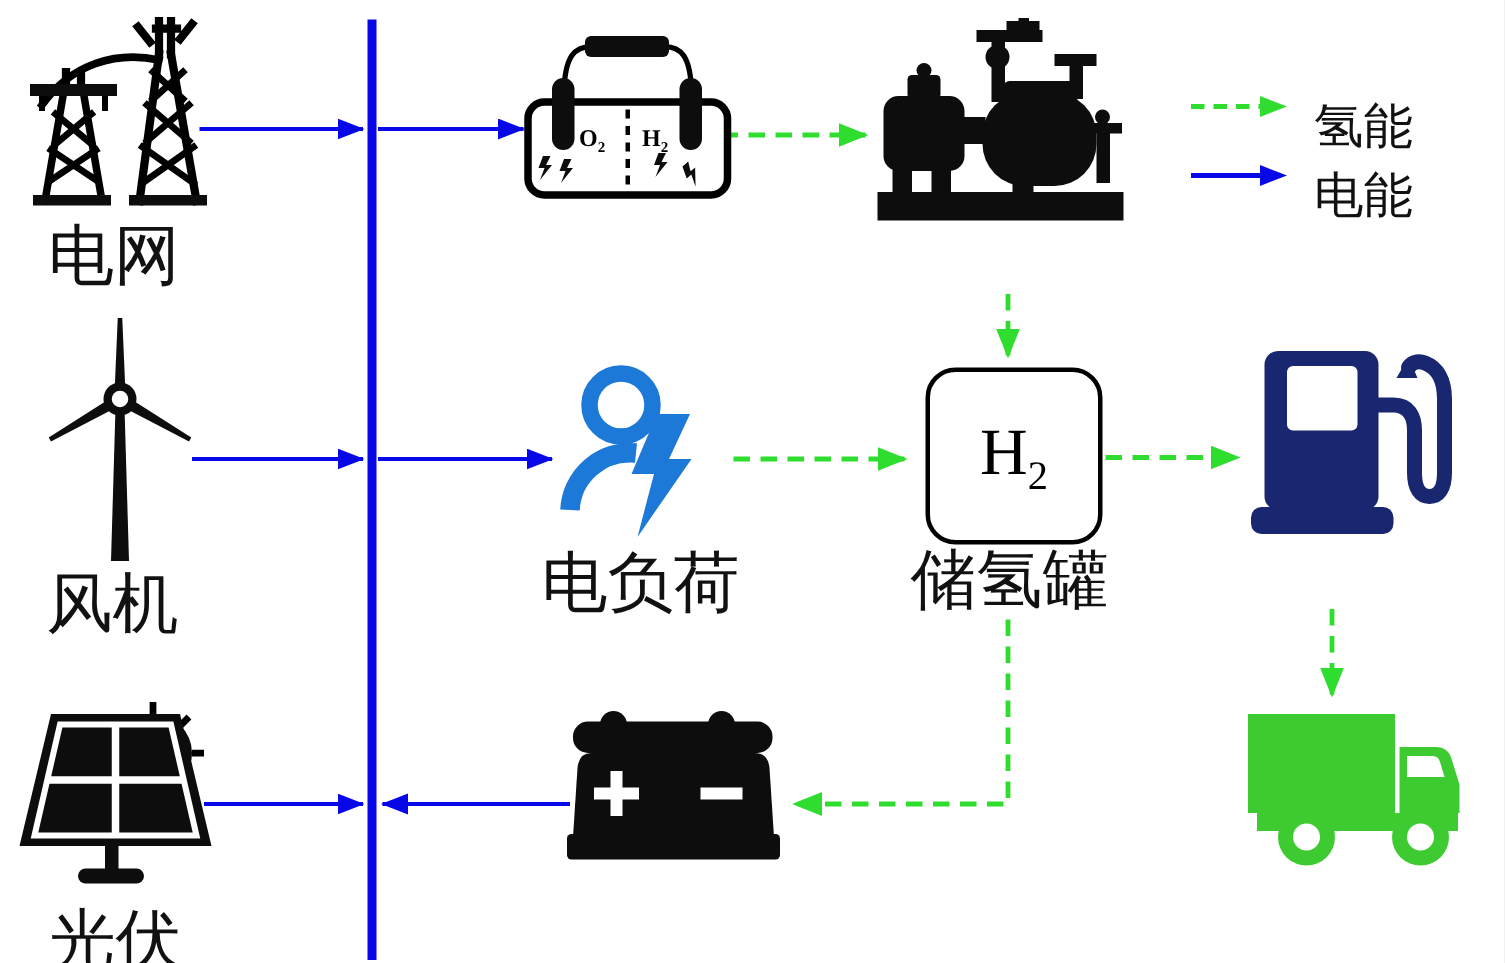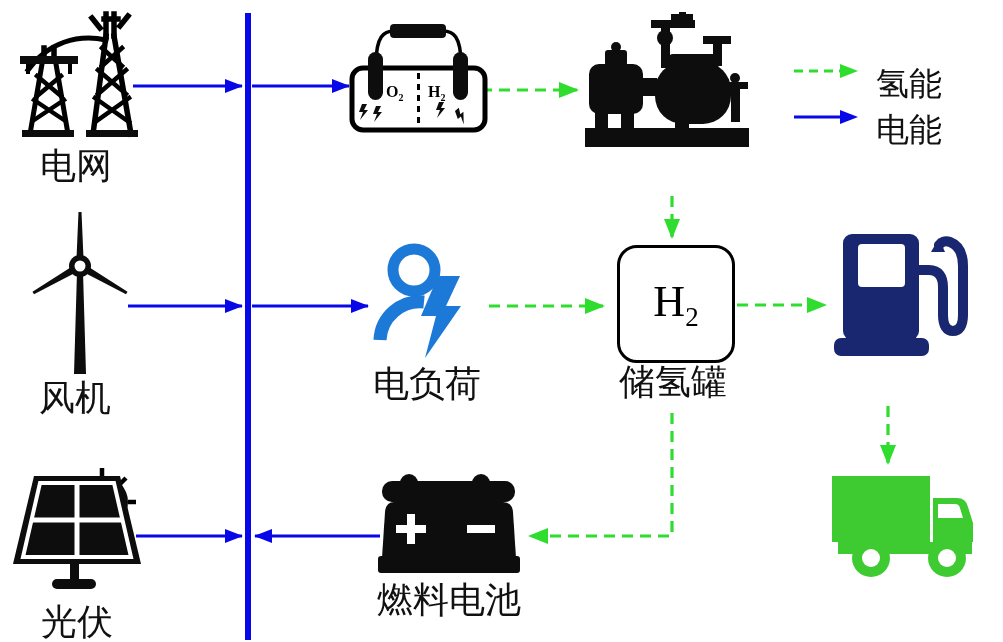--- a/index.html
+++ b/index.html
@@ -6,21 +6,21 @@
     --electric:#0707e8; --hydrogen:#2edd2e; --load-icon:#1c79d8;
     --dispenser-icon:#18276f; --vehicle-icon:#3ecb31; --icon-black:#0d0d0d;
     --background:#ffffff; --text:#111111;
   }
   html,body{margin:0;padding:0;background:#e8e8e8;}
   .canvas{position:relative;width:1003px;height:642px;background:var(--background);
     overflow:hidden;font-family:"Liberation Serif","DejaVu Serif",serif;}
   .overlay{position:absolute;left:0;top:0;z-index:1;}
   .icon{position:absolute;z-index:2;}
   .node-label{position:absolute;z-index:3;transform:translateX(-50%);
-    font-size:36px;color:var(--text);white-space:nowrap;line-height:1.05;}
+    font-size:44px;color:var(--text);white-space:nowrap;line-height:1.05;}
   .stroke-e{stroke:var(--electric);}
   .stroke-h{stroke:var(--hydrogen);}
   .fill-e{fill:var(--electric);}
   .fill-h{fill:var(--hydrogen);}
   .e-line{stroke:var(--electric);stroke-width:2.8;}
   .h-line{stroke:var(--hydrogen);stroke-width:3.2;stroke-dasharray:11 7;fill:none;}
   .tank{position:absolute;left:617px;top:245px;width:112px;height:112px;z-index:2;
     background:#fff;border:3px solid #000;border-radius:20px;
     display:flex;align-items:center;justify-content:center;}
   .tank-symbol{font-size:44px;color:#000;}
@@ -214,15 +214,14 @@
     <path d="M109,36 h17 q4,0 5,4 l3,10 h-25 Z" fill="#fff"></path>
     <circle cx="42" cy="90" r="9" fill="#fff"></circle>
       <circle cx="118" cy="90" r="9" fill="#fff"></circle>
   </svg>
 
   <div class="node-label" style="left:76px;top:148px">电网</div>
   <div class="node-label" style="left:75px;top:380px">风机</div>
   <div class="node-label" style="left:673px;top:364px">储氢罐</div>
   <div class="node-label" style="left:427px;top:366px">电负荷</div>
   <div class="node-label" style="left:77px;top:604px">光伏</div>
-  <div class="node-label" style="left:449px;top:582px">燃料电池</div>
 
 </div>
 
 </body></html>

